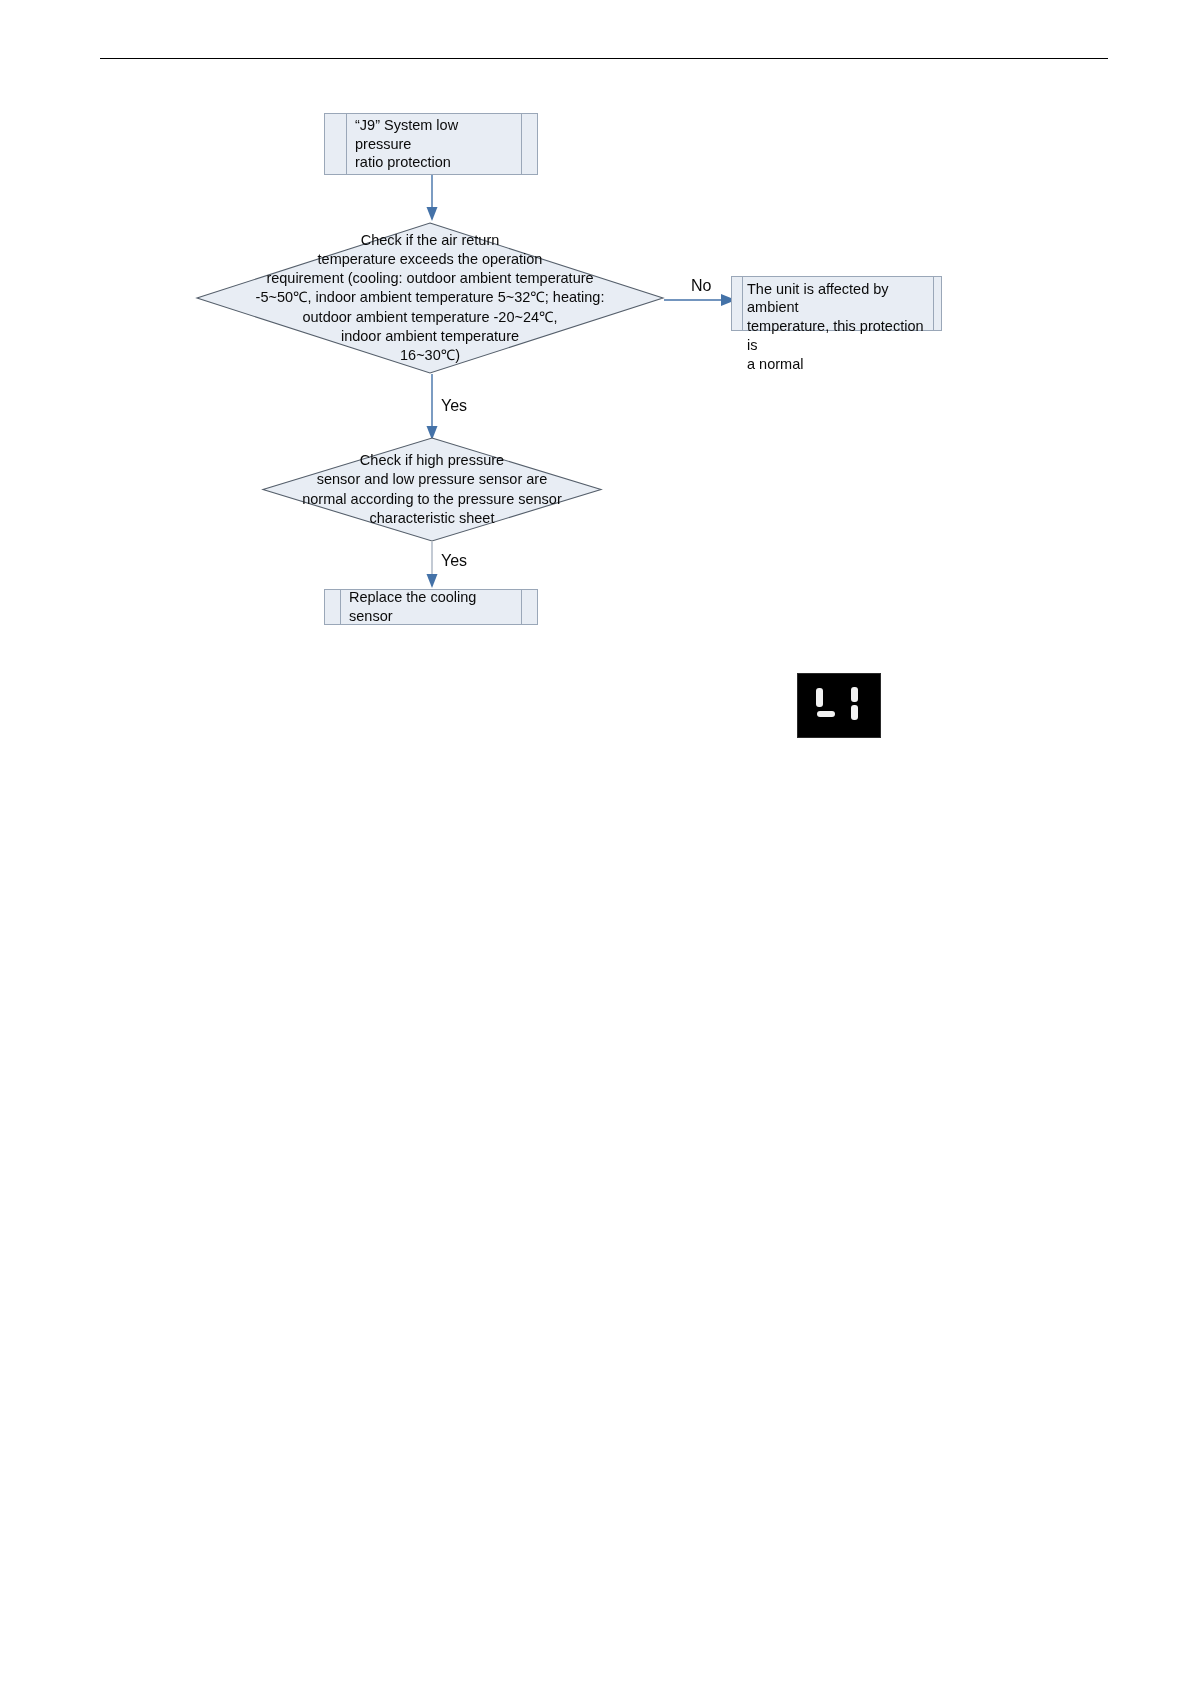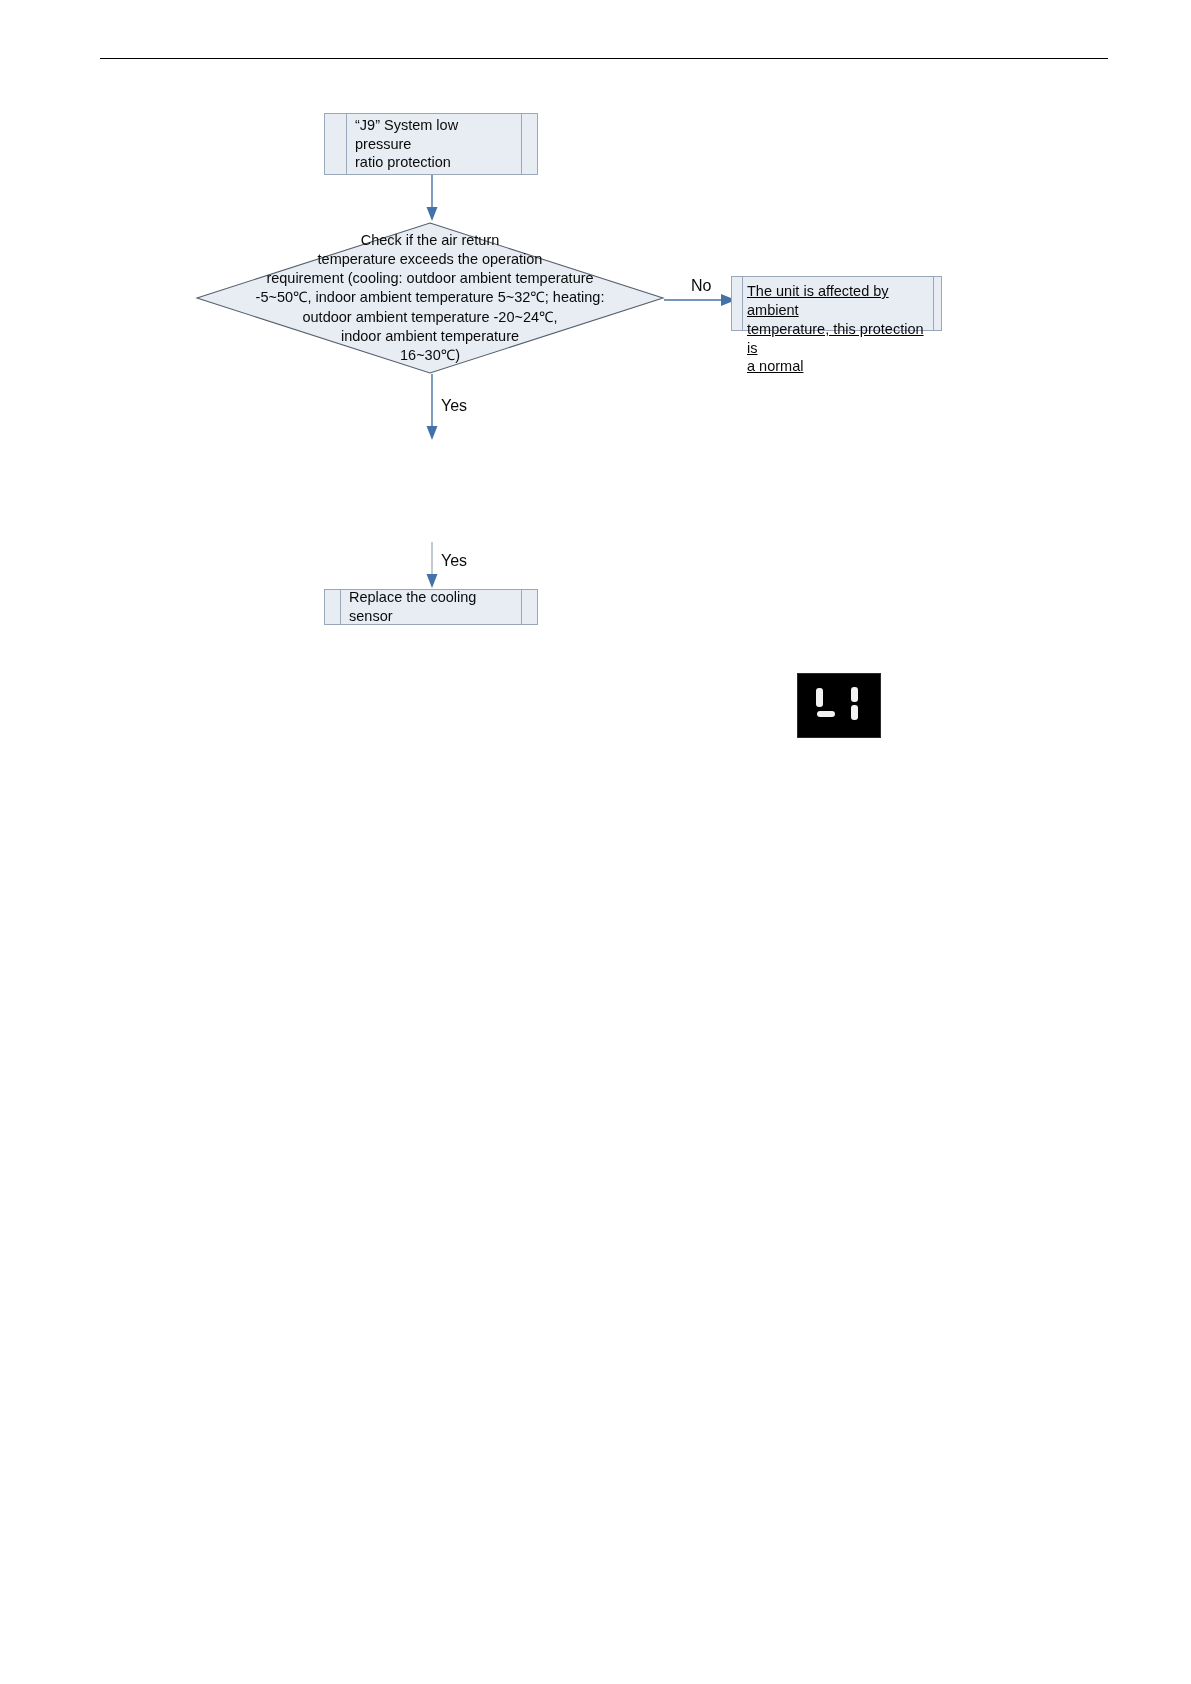--- a/index.html
+++ b/index.html
@@ -29,20 +29,21 @@
     border-top: 1px solid #000000;
   }
 
   
   .proc-box {
     position: absolute;
     box-sizing: border-box;
     background: #e8edf4;
     border: 1px solid #9aa7b8;
     display: flex;
+    align-items: center;
   }
   .proc-box .gutter-left {
     width: 22px;
     height: 100%;
     box-sizing: border-box;
     border-right: 1px solid #9aa7b8;
     background: #e8edf4;
     flex: 0 0 auto;
   }
   .proc-box .gutter-right {
@@ -157,36 +158,45 @@
   <div class="conn" style="left:664px; top:288px; width:74px; height:26px;">
     <svg width="74" height="26" viewBox="0 0 74 26">
       <line x1="0" y1="12" x2="58" y2="12" stroke="#4472a8" stroke-width="1.4"></line>
       <polygon points="72,12 57,6 57,18" fill="#4472a8"></polygon>
     </svg>
   </div>
   <div class="edge-label" style="left:691px; top:278px;">No</div>
 
   <div class="proc-box" style="left:731px; top:276px; width:211px; height:55px;">
     <div class="gutter-left" style="width:11px;"></div>
-    <div class="body top-align" style="padding:5px 4px 0 4px;text-decoration:underline;">
+    <div class="body top-align" style="padding:5px 4px 0 4px;">
       <span class="proc-text">The unit is affected by ambient
 temperature, this protection is
 a normal</span>
     </div>
     <div class="gutter-right" style="width:8px;"></div>
   </div>
 
   <div class="conn" style="left:424px; top:374px; width:22px; height:68px;">
     <svg width="22" height="68" viewBox="0 0 22 68">
       <line x1="8" y1="0" x2="8" y2="54" stroke="#4472a8" stroke-width="1.4"></line>
       <polygon points="8,66 2.5,52 13.5,52" fill="#4472a8"></polygon>
     </svg>
   </div>
   <div class="edge-label" style="left:441px; top:398px;">Yes</div>
 
+  <div class="diamond-wrap" style="left:262px; top:437px; width:340px; height:105px;">
+    <svg width="340" height="105" viewBox="0 0 340 105" preserveAspectRatio="none">
+      <polygon points="170,1 339,52.5 170,104 1,52.5" fill="#e8edf4" stroke="#555f6b" stroke-width="1.1"></polygon>
+    </svg>
+    <div class="diamond-text">Check if high pressure
+sensor and low pressure sensor are
+normal according to the pressure sensor
+characteristic sheet</div>
+  </div>
 
   <div class="conn" style="left:424px; top:542px; width:22px; height:48px;">
     <svg width="22" height="48" viewBox="0 0 22 48">
       <line x1="8" y1="0" x2="8" y2="34" stroke="#9aa7b8" stroke-width="1.2"></line>
       <polygon points="8,46 2.5,32 13.5,32" fill="#4472a8"></polygon>
     </svg>
   </div>
   <div class="edge-label" style="left:441px; top:553px;">Yes</div>
 
   <div class="proc-box" style="left:324px; top:589px; width:214px; height:36px;">

